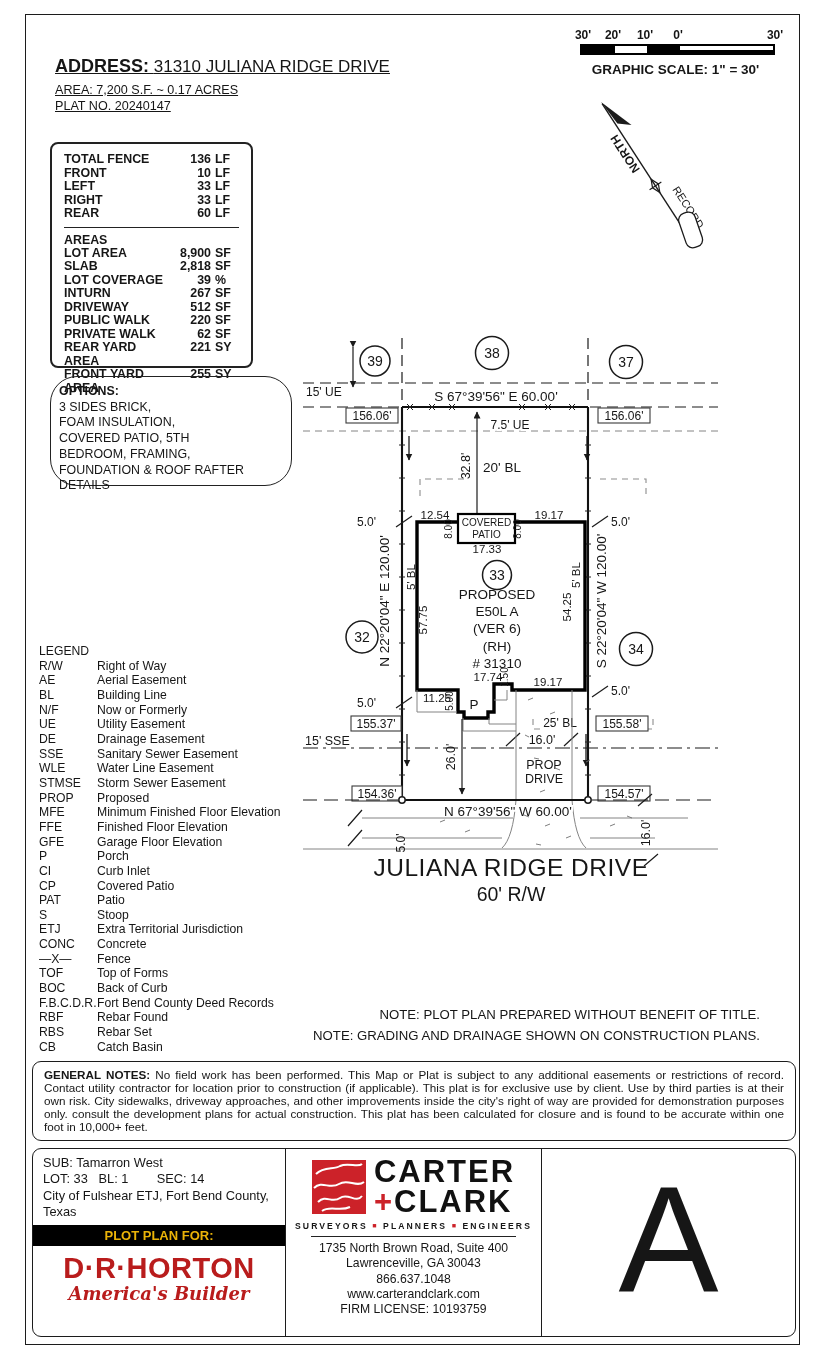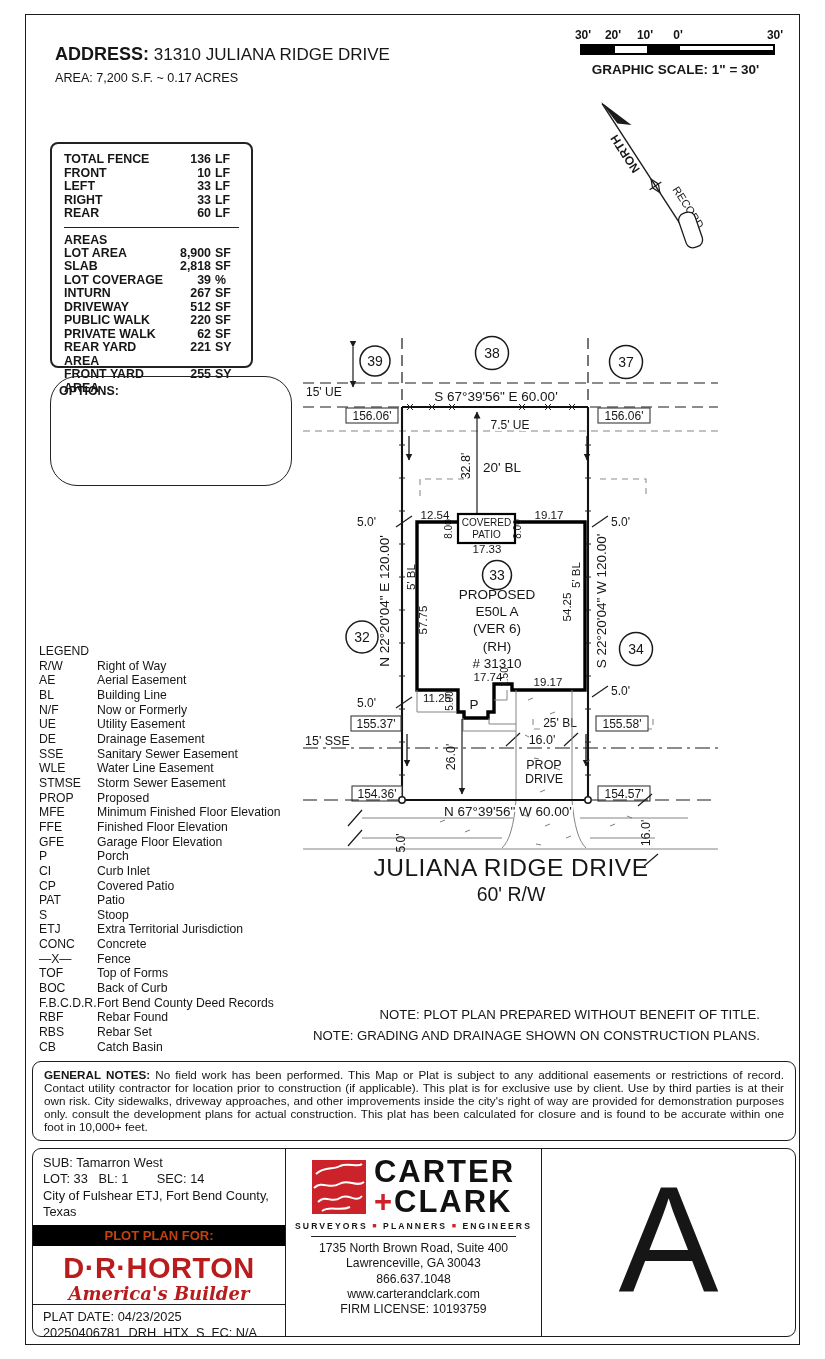--- a/index.html
+++ b/index.html
@@ -1,20 +1,20 @@
 <!DOCTYPE html>
 <html><head>
 <meta charset="utf-8">
 <style>
   html,body{margin:0;padding:0;background:#fff;}
   body{width:825px;height:1359px;position:relative;font-family:"Liberation Sans",sans-serif;color:#161616;}
   .abs{position:absolute;}
   #frame{left:25px;top:14px;width:773px;height:1329px;border:1.6px solid #1c1c1c;}
   
-  #hdr{left:55px;top:44px;width:420px;}
+  #hdr{left:55px;top:56px;width:420px;text-decoration:underline;}
   #hdr .addr{font-size:17px;margin-bottom:6px;}
   #hdr .addr b{font-size:18px;}
   #hdr .sub{font-size:12.6px;margin-top:2px;}
   
   #scale{left:568px;top:28px;width:215px;height:52px;font-weight:bold;text-decoration:underline;}
   #scale .tick{position:absolute;top:0;font-size:12px;transform:translateX(-50%);}
   #bar{position:absolute;left:12px;top:16px;width:195px;height:11px;border:2px solid #000;box-sizing:border-box;}
   #bar .seg{position:absolute;top:0;height:100%;}
   #cap{position:absolute;left:0;top:34px;width:100%;text-align:center;font-size:13.5px;}
   
@@ -34,21 +34,21 @@
   #notes{left:300px;top:1004px;width:460px;text-align:right;font-size:13.2px;line-height:21px;}
   #gnotes{left:32px;top:1061px;width:764px;height:80px;border:1.7px solid #1c1c1c;border-radius:9px;box-sizing:border-box;padding:6px 11px;font-size:11.7px;line-height:13px;text-align:justify;}
   
   #tblock{left:32px;top:1148px;width:764px;height:189px;border:1.7px solid #1c1c1c;border-radius:9px;box-sizing:border-box;display:flex;overflow:hidden;}
   .tcol{box-sizing:border-box;height:100%;}
   #tc1{width:253px;border-right:1.7px solid #1c1c1c;display:flex;flex-direction:column;}
   #tc2{width:256px;border-right:1.7px solid #1c1c1c;text-align:center;padding-top:8px;}
   #tc3{flex:1;display:flex;align-items:center;justify-content:center;}
   #tc1 .proj{padding:6px 10px 4px 10px;font-size:12.8px;line-height:16.4px;}
   #tc1 .pre{white-space:pre;}
-  #ppf{background:#000;color:#c2410c;font-weight:bold;font-size:13px;text-align:center;padding:3px 0;}
+  #ppf{background:#000;color:#eab308;font-weight:bold;font-size:13px;text-align:center;padding:3px 0;}
   #drh{flex:1;text-align:center;color:#b91c1c;padding-top:6px;}
   #drh .nm{font-size:29px;font-weight:bold;letter-spacing:0.5px;}
   #drh .tag{font-family:"DejaVu Serif",serif;font-style:italic;font-weight:bold;font-size:18px;margin-top:-2px;}
   #platd{border-top:1.7px solid #1c1c1c;padding:4px 10px;font-size:12.8px;line-height:16.5px;}
   #cclogo{display:flex;justify-content:center;align-items:center;gap:8px;}
   #ccnames{text-align:left;line-height:30px;}
   .ccn{font-size:31px;font-weight:bold;letter-spacing:2px;color:#111;}
   .ccplus{color:#cc2229;}
   #ccserv{margin-top:4px;font-size:8.6px;font-weight:bold;letter-spacing:2.1px;}
   #ccserv .sq{color:#cc2229;font-size:7px;vertical-align:1px;}
@@ -77,20 +77,21 @@
   .xmk{stroke:#222;stroke-width:1;fill:none;}
 </style>
 </head>
 <body>
 
 <div id="frame" class="abs"></div>
 
 <div id="hdr" class="abs">
   <div class="addr"><b>ADDRESS:</b> <span>31310 JULIANA RIDGE DRIVE</span></div>
   <div class="sub">AREA: 7,200 S.F. ~ 0.17 ACRES</div>
+  <div class="sub">PLAT NO. 20240147</div>
 </div>
 
 <div id="scale" class="abs">
   <span class="tick" style="left:15px">30'</span>
   <span class="tick" style="left:45px">20'</span>
   <span class="tick" style="left:77px">10'</span>
   <span class="tick" style="left:110px">0'</span>
   <span class="tick" style="left:207px">30'</span>
   <div id="bar">
     <div class="seg" style="left:0;width:33px;background:#000;"></div>
@@ -201,20 +202,29 @@
       <div class="trow">
         <span class="lbl">FRONT YARD AREA</span>
         <span class="val">255</span>
         <span class="unit">SY</span>
       </div>
     </div>
 </div>
 
 <div id="optbox" class="abs box">
   <div class="t">OPTIONS:</div>
+  <div>
+
+  <div>3 SIDES BRICK,</div>
+      <div>FOAM INSULATION,</div>
+      <div>COVERED PATIO, 5TH</div>
+      <div>BEDROOM, FRAMING,</div>
+      <div>FOUNDATION &amp; ROOF RAFTER</div>
+      <div>DETAILS</div>
+    </div>
 </div>
 
 <div id="legend" class="abs">
   <div>LEGEND</div>
   <div>
 
       <div class="lrow">
         <span class="abbr">R/W</span>
         <span>Right of Way</span>
       </div>
@@ -538,24 +548,20 @@
     <div class="proj">
       <div>SUB: Tamarron West</div>
       <div class="pre">LOT: 33   BL: 1        SEC: 14</div>
       <div>City of Fulshear ETJ, Fort Bend County,</div>
       <div>Texas</div>
     </div>
     <div id="ppf">PLOT PLAN FOR:</div>
     <div id="drh">
       <div class="nm">D·R·HORTON</div>
       <div class="tag">America's Builder</div>
-    </div>
-    <div id="platd">
-      <div>PLAT DATE:  04/23/2025</div>
-      <div class="pre">20250406781  DRH_HTX_S  FC: N/A</div>
     </div>
   </div>
 
   <div id="tc2" class="tcol">
     <div id="cclogo">
       <svg width="54" height="54" viewBox="0 0 54 54">
         <rect width="54" height="54" fill="#cc2229"></rect>
         <g stroke="#fff" stroke-width="2" fill="none">
           <path d="M4,14 C12,6 22,10 28,6 C36,2 46,8 50,4"></path>
           <path d="M2,28 C10,20 18,30 27,24 C36,18 44,28 52,22"></path>

